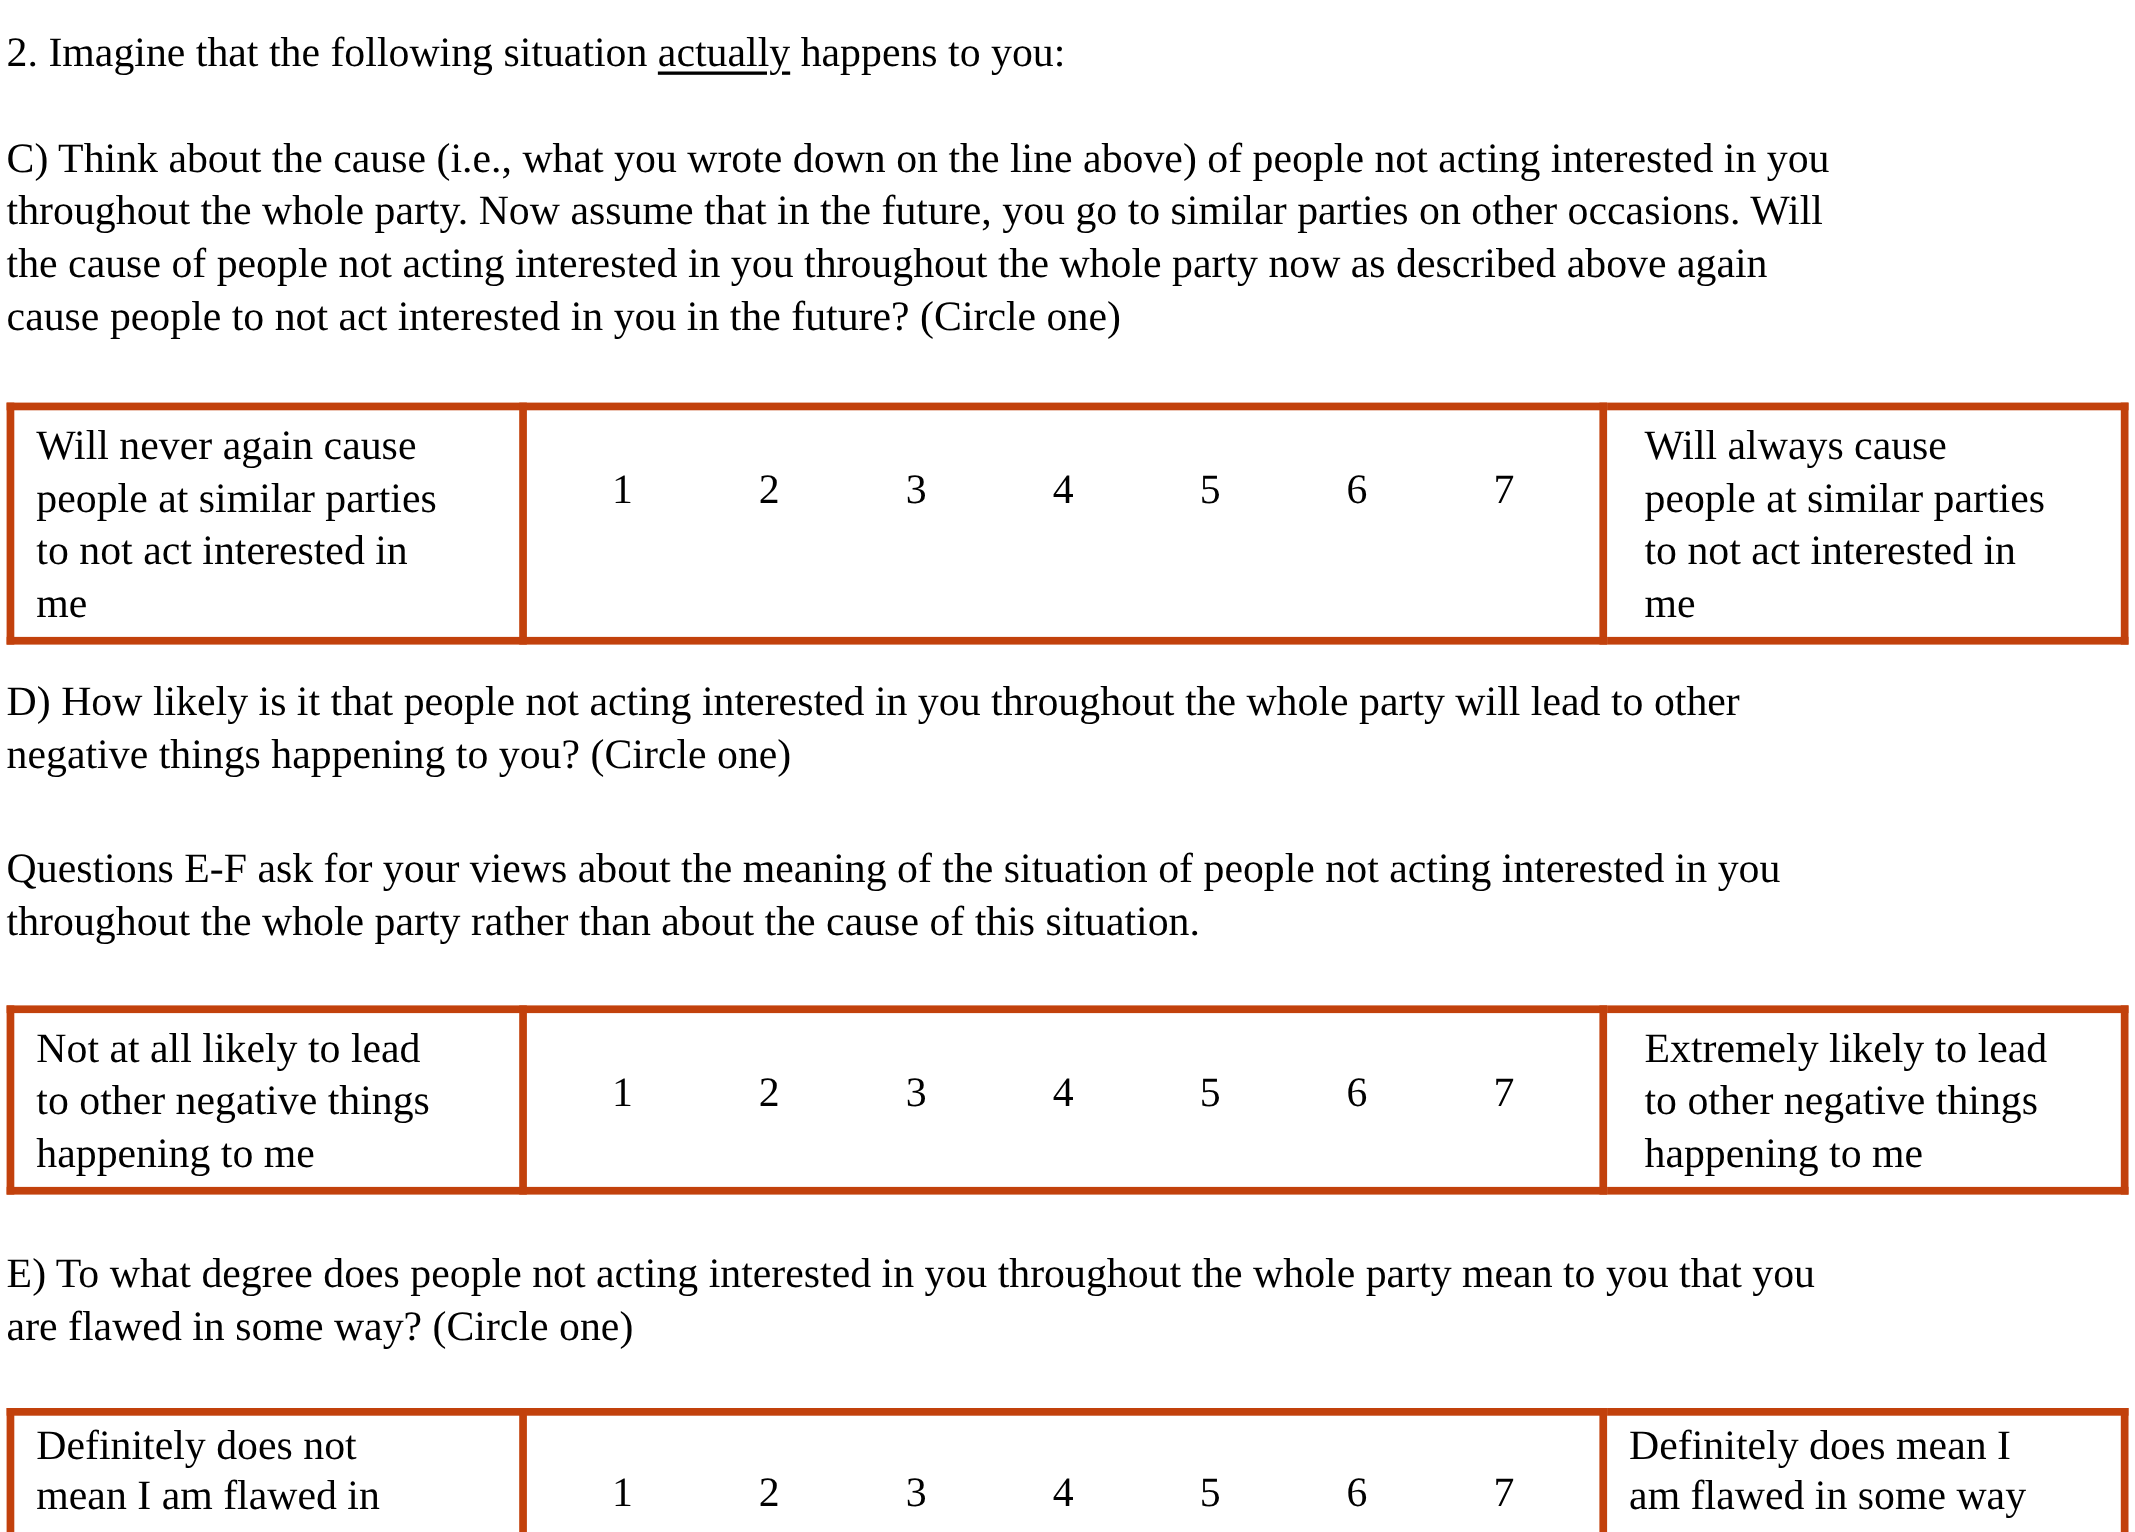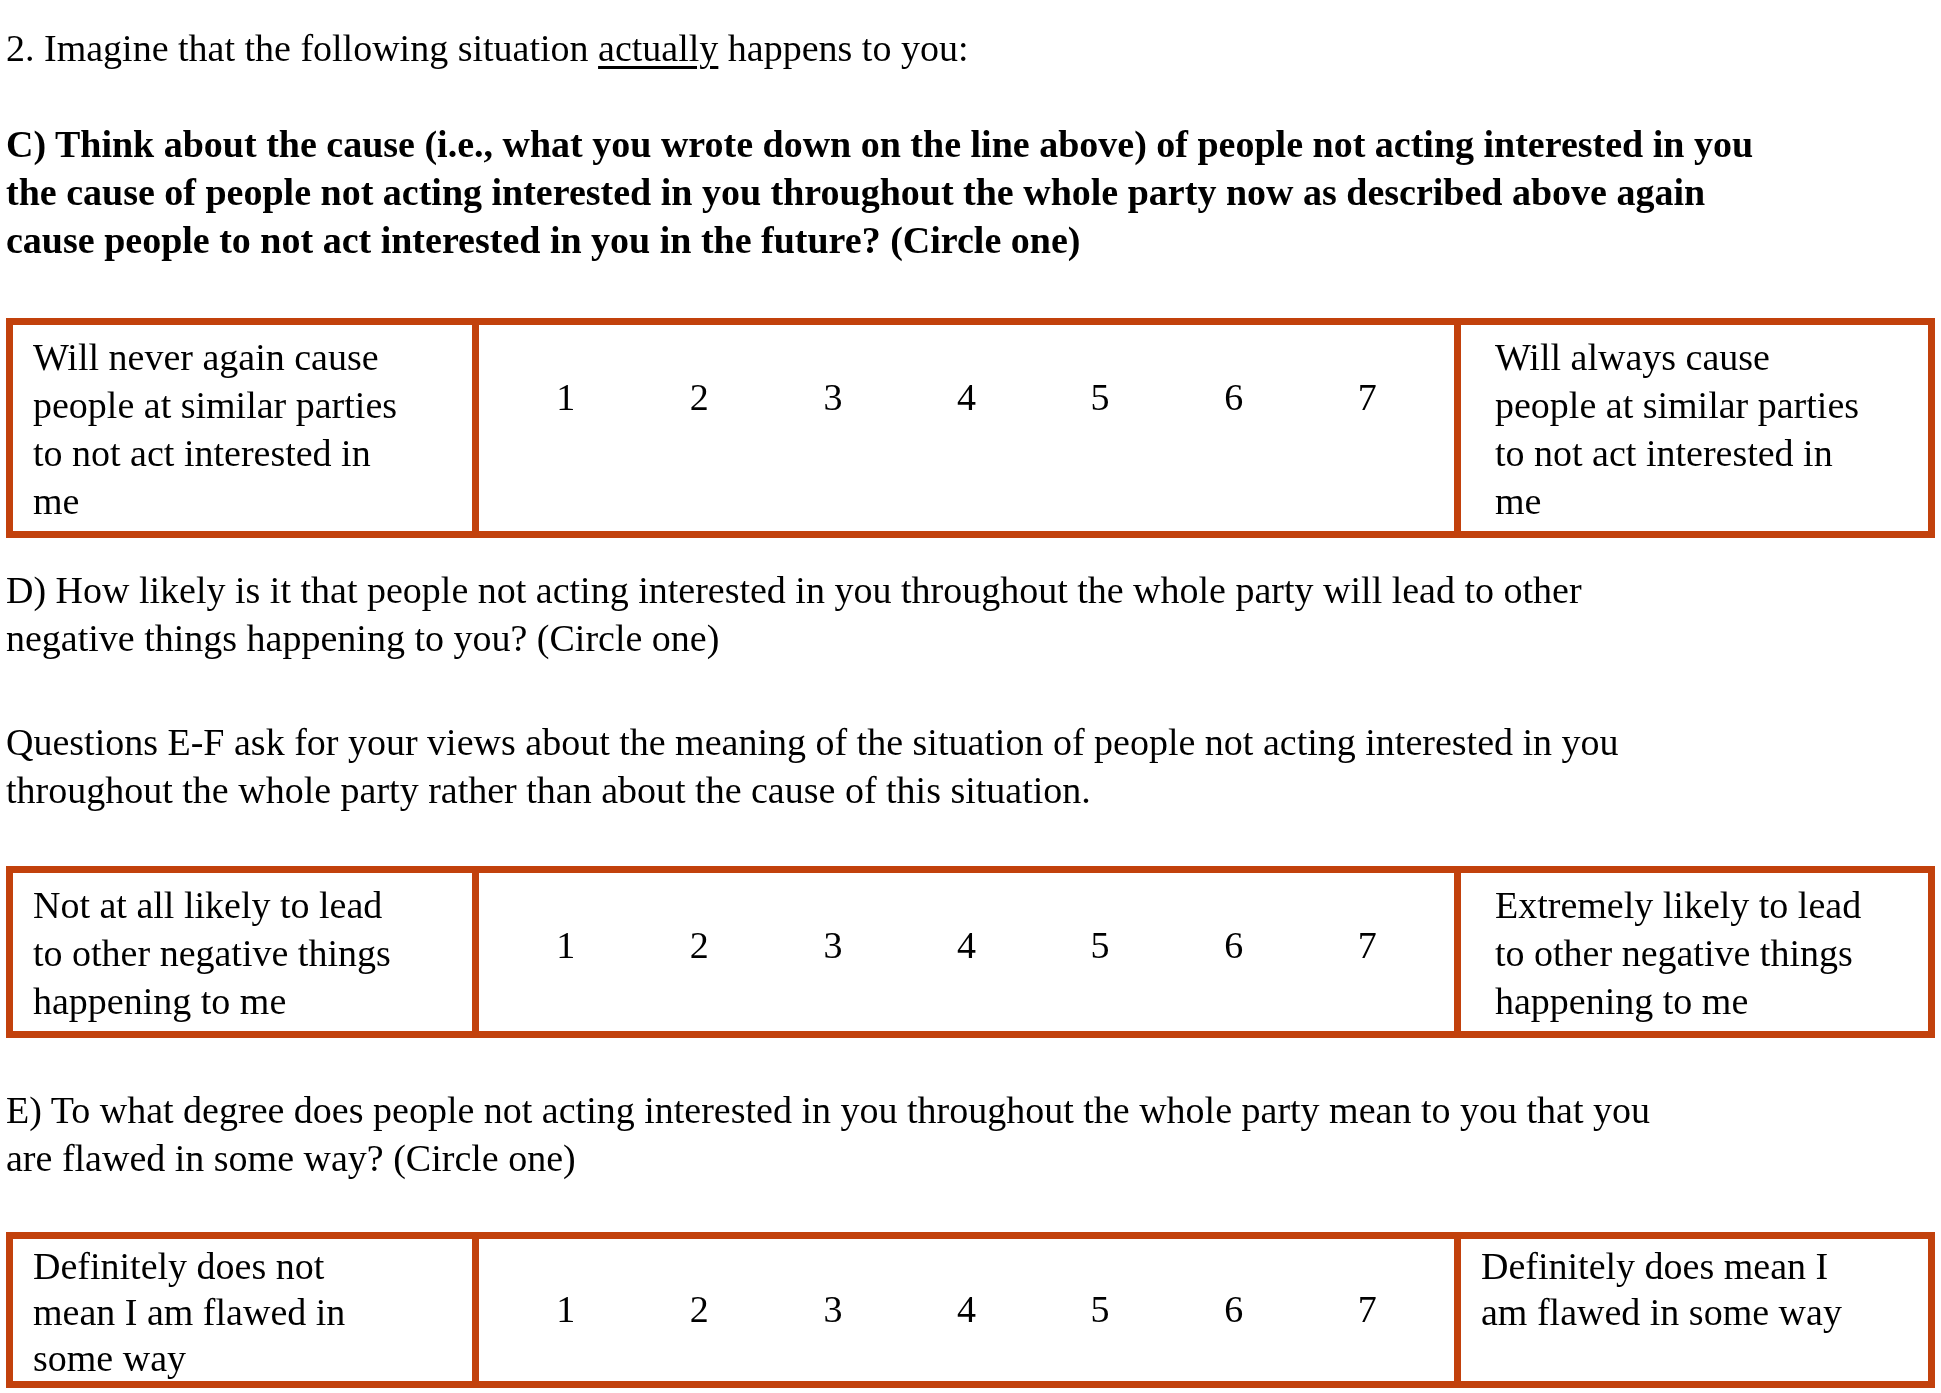--- a/index.html
+++ b/index.html
@@ -17,21 +17,21 @@
   }
   .page {
     padding: 0 6px;
     margin-top: 24px;
   }
   .para .line {
     line-height: 48px;
     white-space: nowrap;
   }
   .p-intro { margin-top: 0; }
-  .p-c     { margin-top: 48px; font-weight: bold; }
+  .p-c     { margin-top: 48px; }
   .p-note  { margin-top: 56px; }
   .p-d     { margin-top: 28px; }
   .p-e     { margin-top: 48px; }
   .u {
     text-decoration: underline;
     text-decoration-thickness: 3px;
     text-underline-offset: 5px;
   }
   table.scale {
     width: 100%;
@@ -78,20 +78,21 @@
 <body>
 
 <div class="page">
 
   <div class="para p-intro">
     <div class="line"><span>2. Imagine that the following situation </span><span class="u">actually</span><span> happens to you:</span></div>
   </div>
 
   <div class="para p-c">
     <div class="line">C) Think about the cause (i.e., what you wrote down on the line above) of people not acting interested in you</div>
+    <div class="line">throughout the whole party. Now assume that in the future, you go to similar parties on other occasions. Will</div>
     <div class="line">the cause of people not acting interested in you throughout the whole party now as described above again</div>
     <div class="line">cause people to not act interested in you in the future? (Circle one)</div>
   </div>
 
   <table class="scale t-c">
     <colgroup>
         <col style="width:466px">
         <col style="width:982px">
         <col>
       </colgroup>

